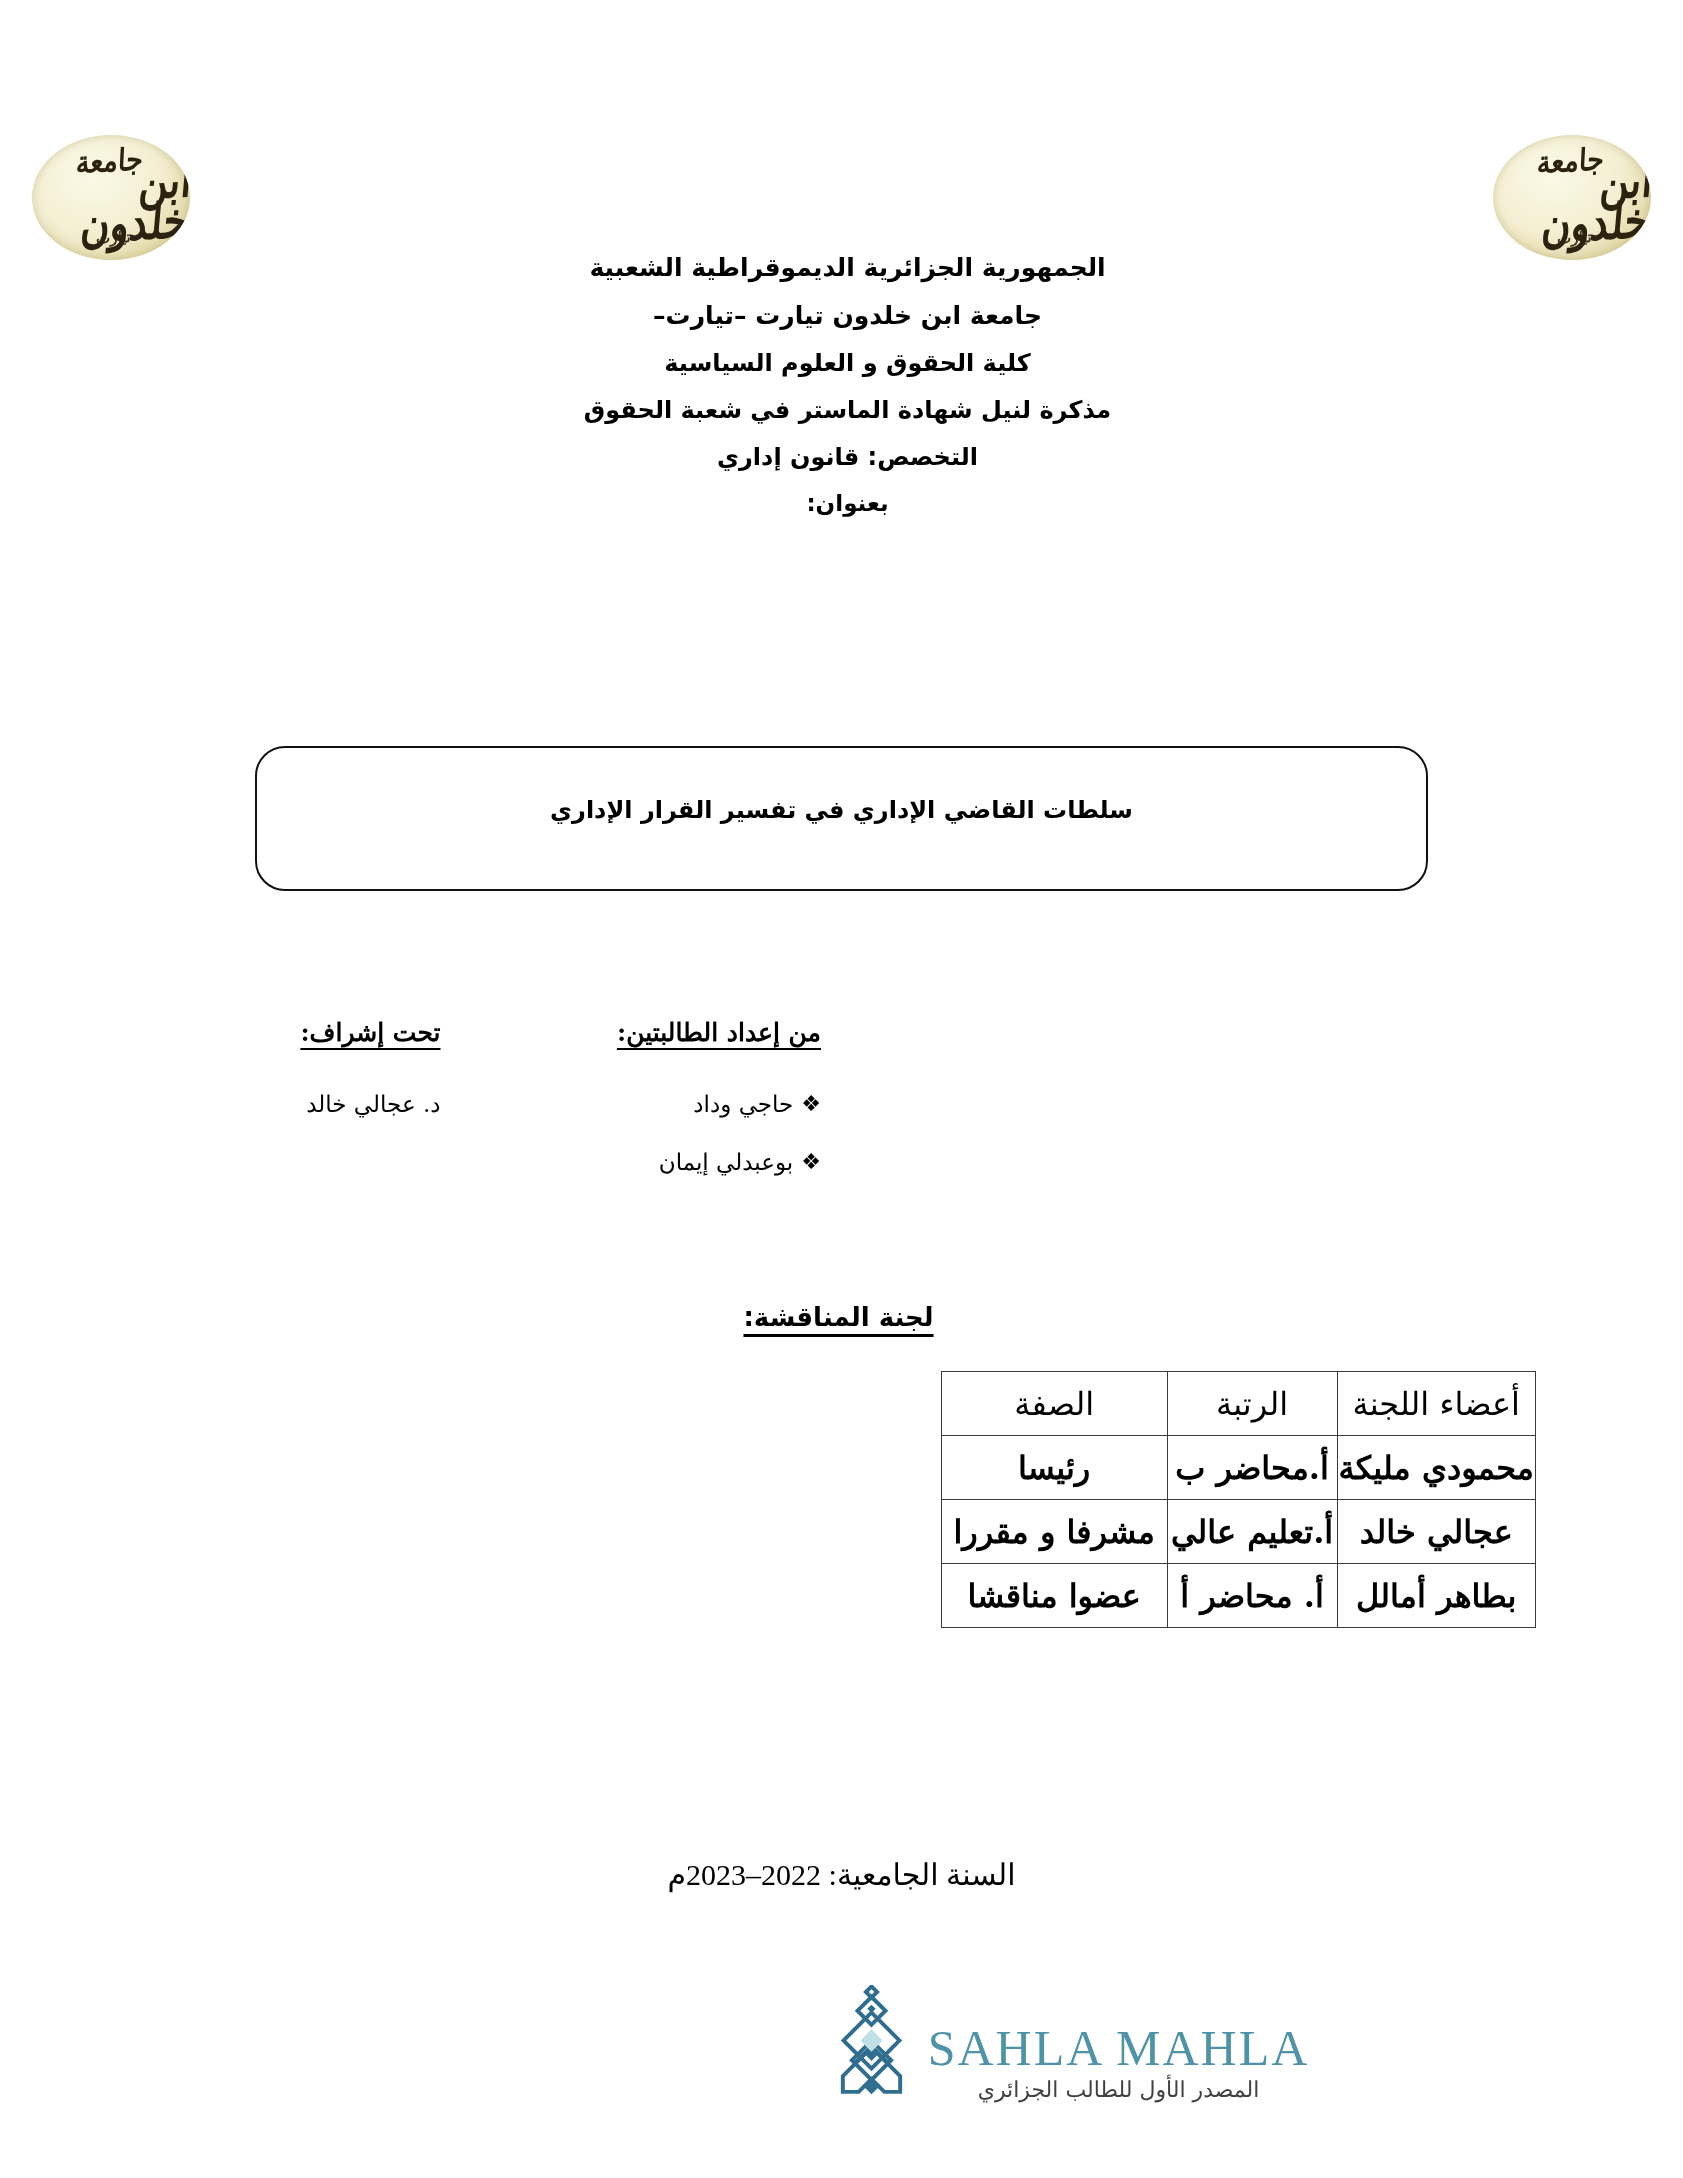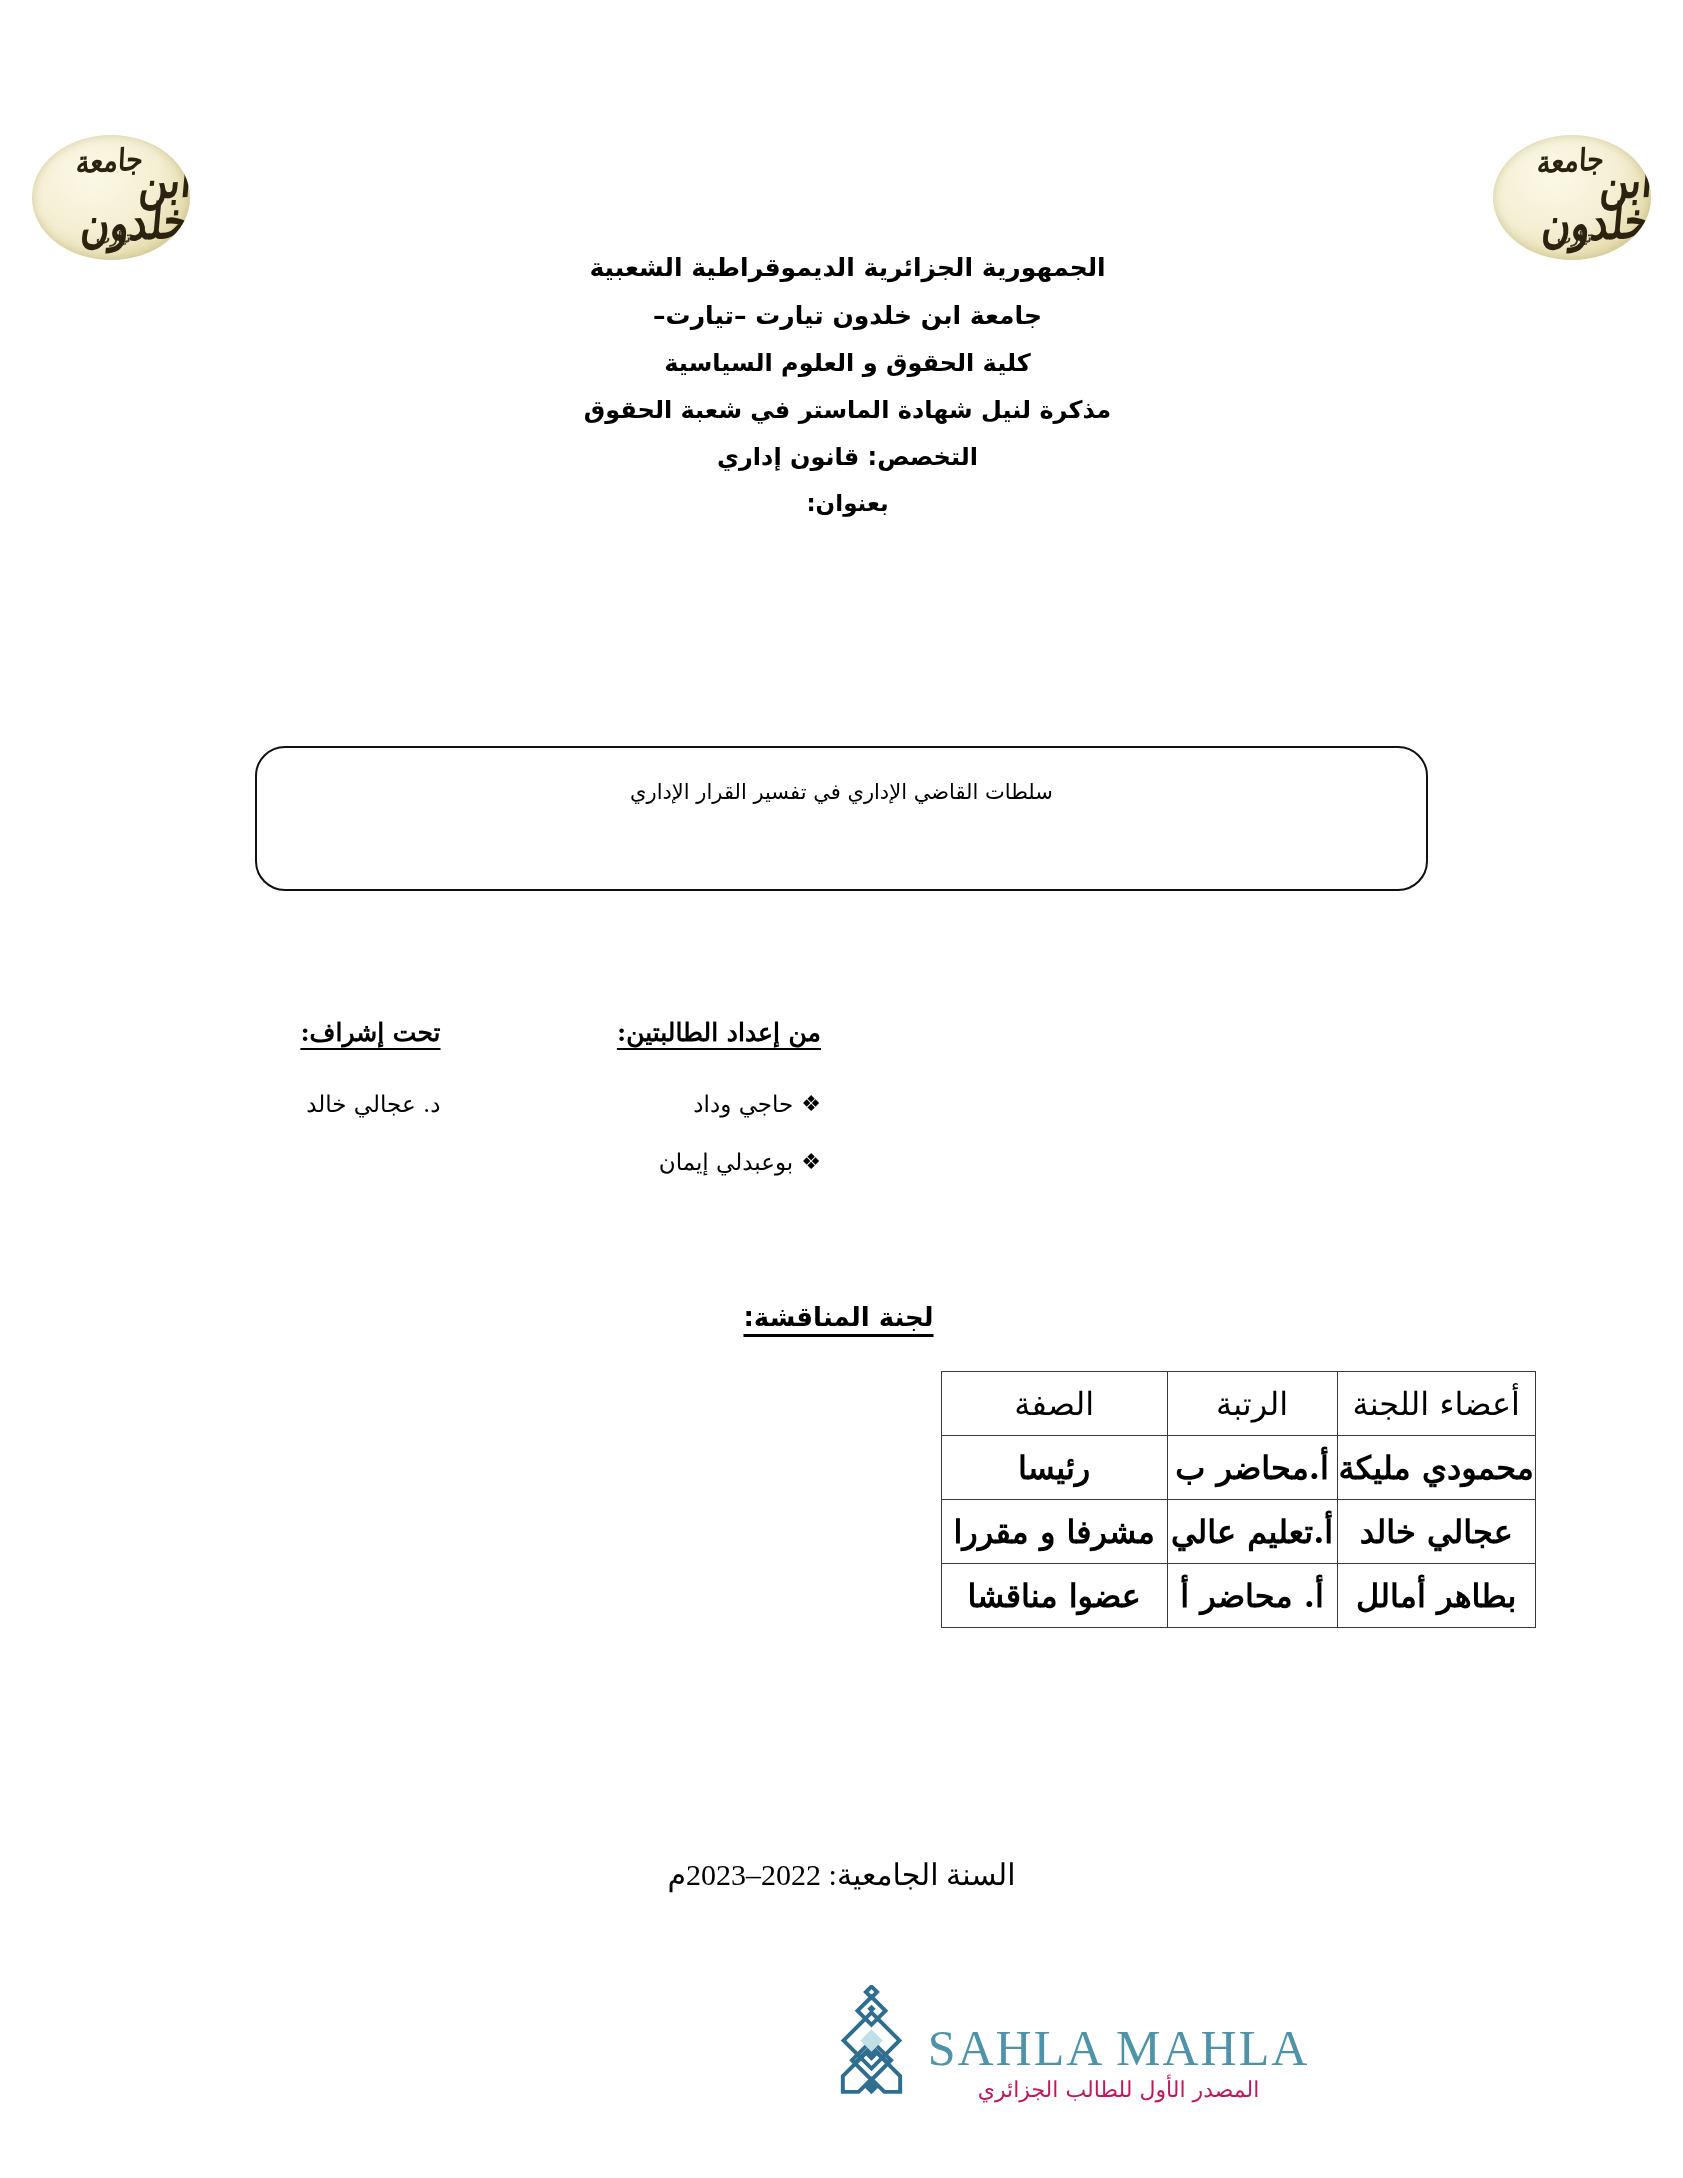--- a/index.html
+++ b/index.html
@@ -99,23 +99,23 @@
     left: 255px;
     height: 141px;
     border: 2px solid #111111;
     border-radius: 30px;
     display: flex;
     align-items: flex-start;
     justify-content: center;
   }
   .title-text {
     font-family: "DejaVu Sans", "Liberation Sans", sans-serif;
-    font-weight: 400;
-    font-size: 21px;
-    padding-top: 32px;
+    font-weight: 700;
+    font-size: 24px;
+    padding-top: 48px;
     white-space: nowrap;
   }
 
   
   .people {
     position: absolute;
     top: 1018px;
     right: 119px;
     left: 119px;
     display: flex;
@@ -232,21 +232,21 @@
   .wm-main {
     font-family: "Liberation Serif", "DejaVu Serif", serif;
     font-size: 50px;
     letter-spacing: 2px;
     color: #4f93a8;
     line-height: 1;
   }
   .wm-sub {
     font-family: "DejaVu Serif", serif;
     font-size: 22px;
-    color: #be185d;
+    color: #404040;
     direction: rtl;
     margin-top: 4px;
     letter-spacing: 1px;
   }
   .wm-emblem {
     width: 85px;
     height: 111px;
     flex: none;
     margin-bottom: 6px;
   }

